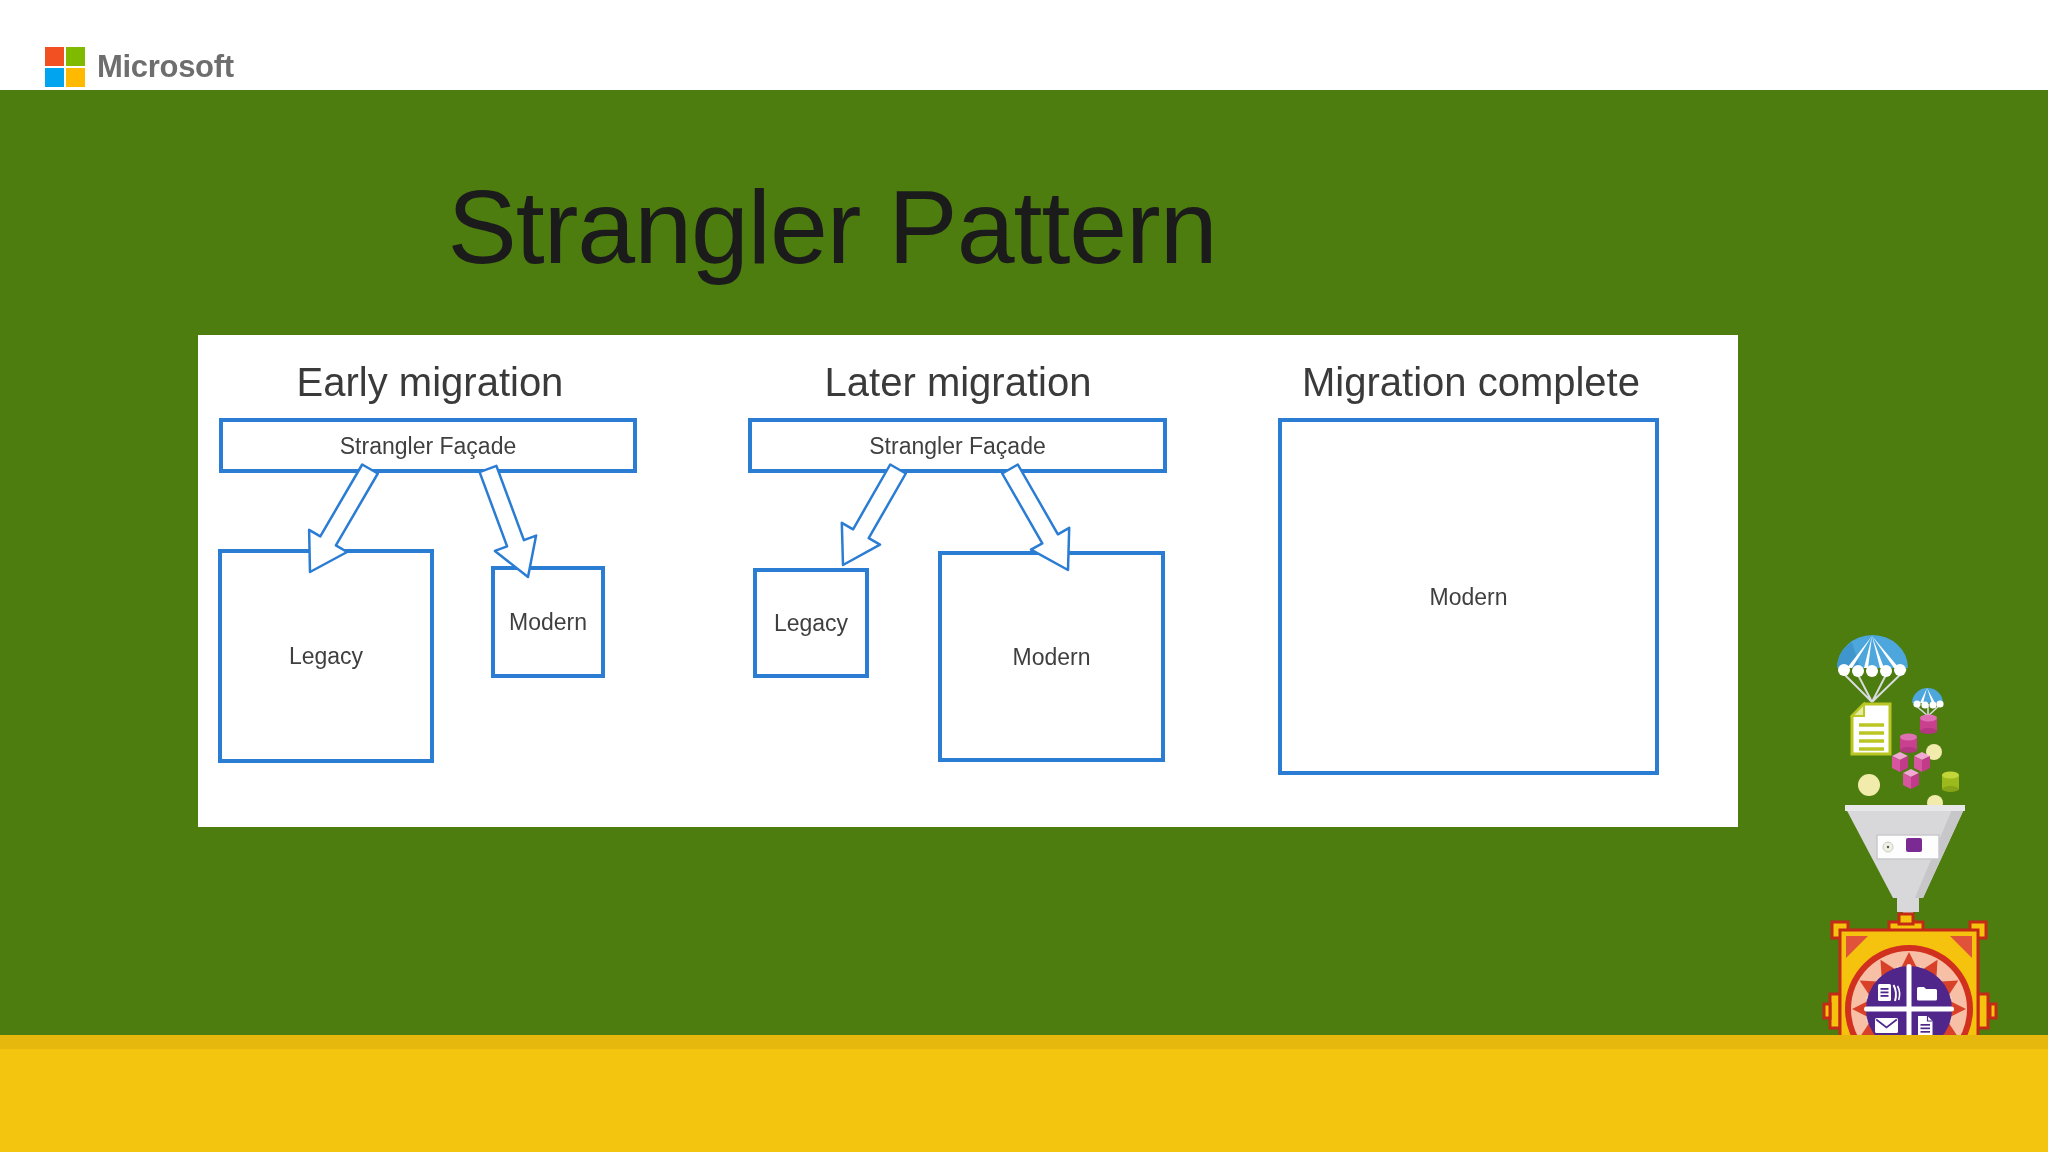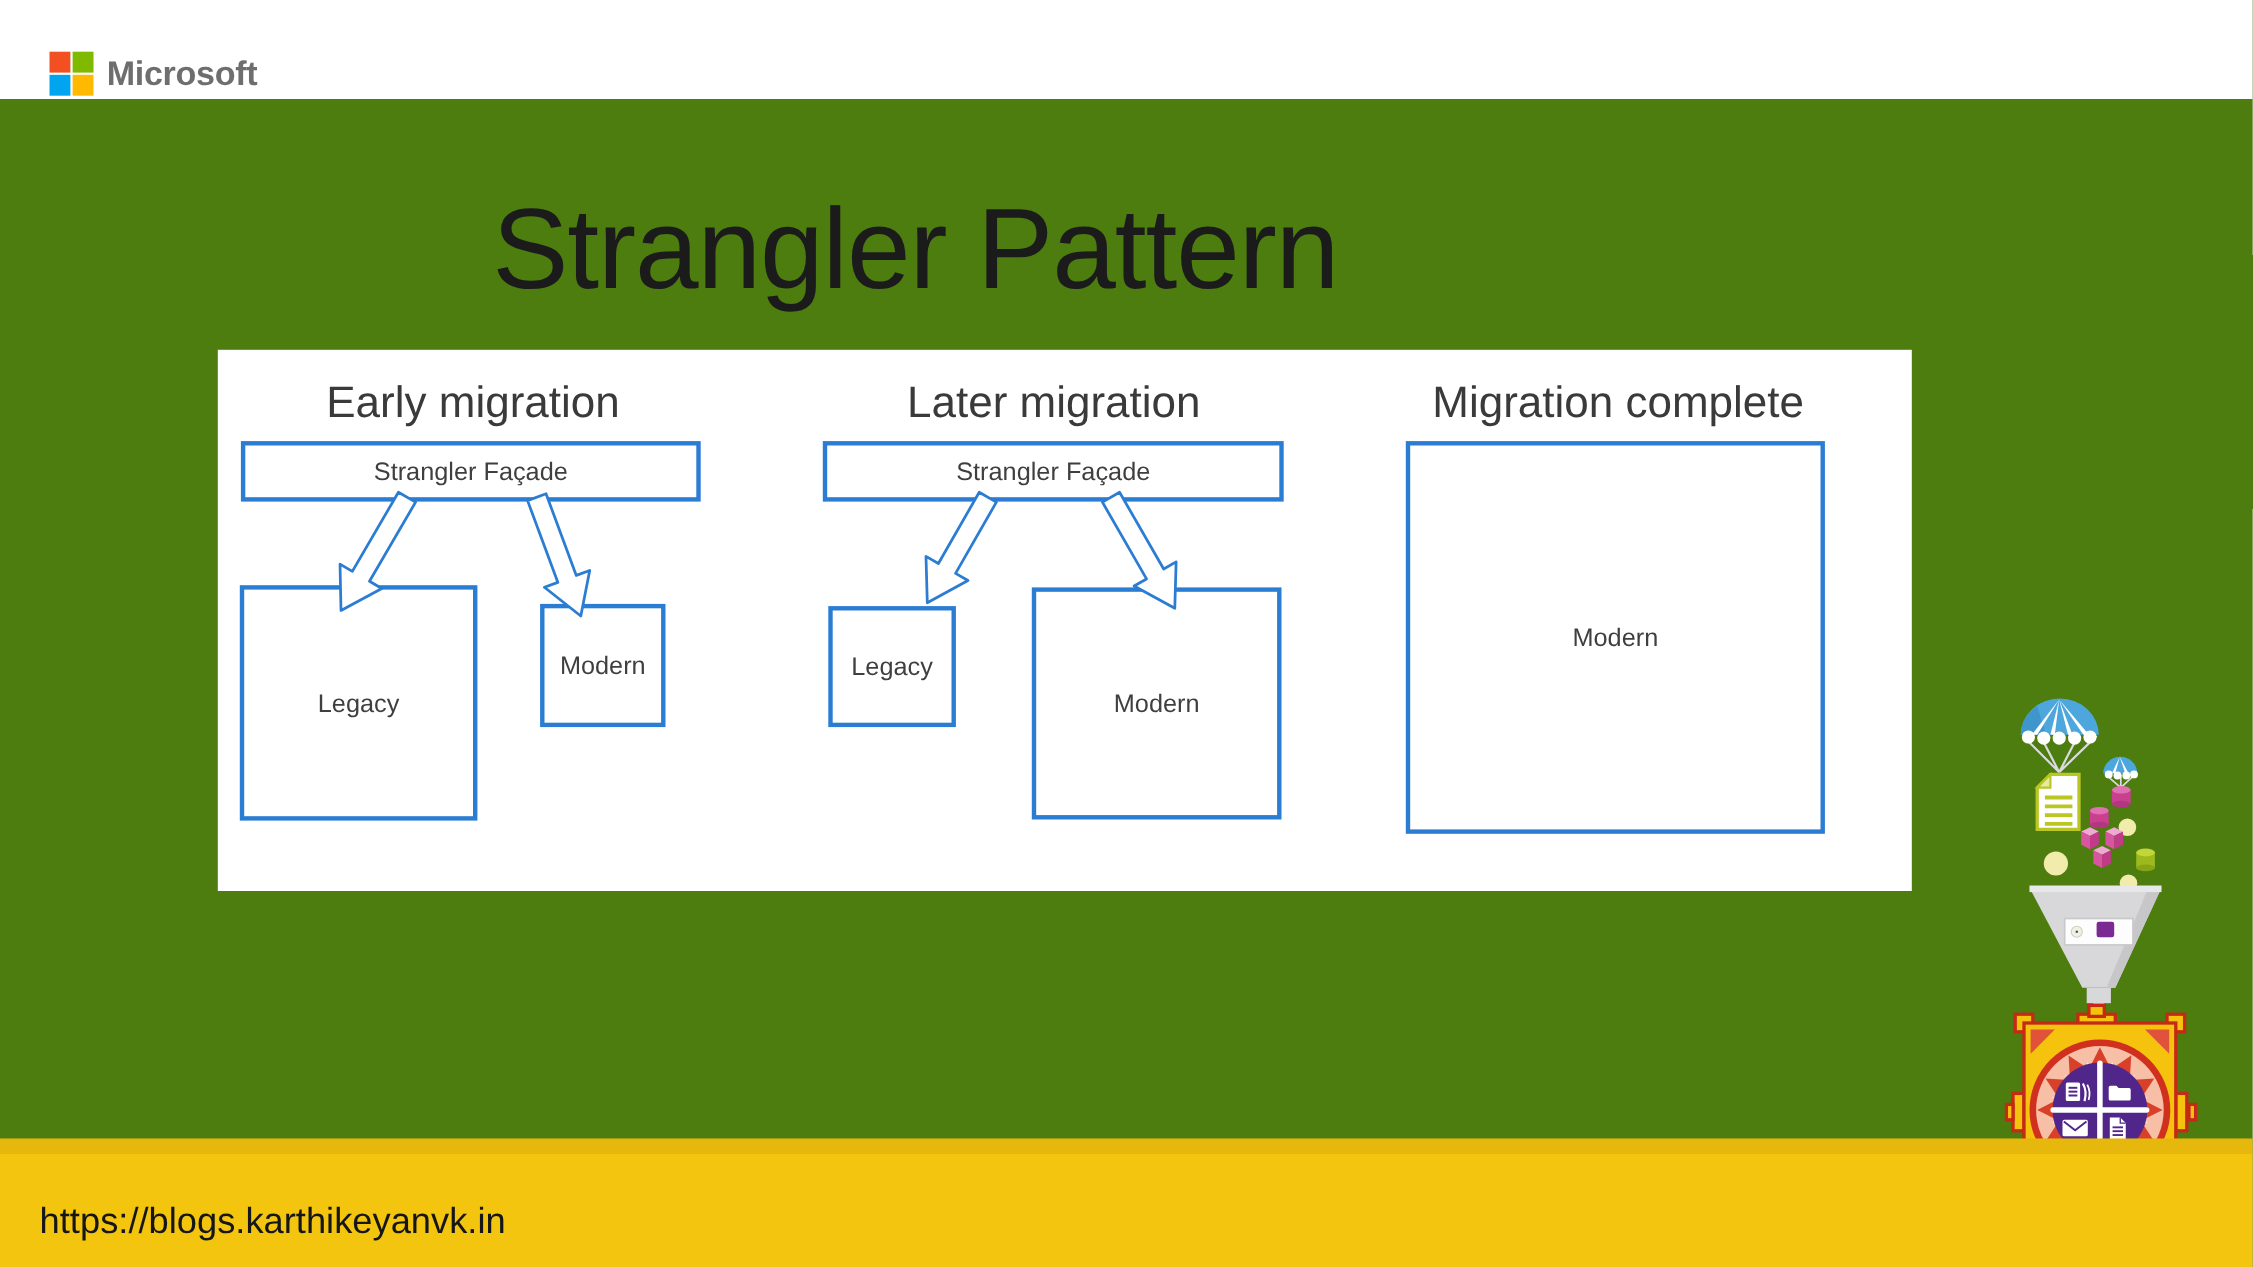--- a/index.html
+++ b/index.html
@@ -13,21 +13,21 @@
   .sq i{display:block;}
   .sq .r{background:#f25022}.sq .g{background:#7fba00}
   .sq .b{background:#00a4ef}.sq .y{background:#ffb900}
   .msname{margin-left:12px;font-size:31px;font-weight:600;color:#6f6e6f;letter-spacing:-0.3px;}
 
   
   .title{position:absolute;left:0;top:175px;width:1664px;text-align:center;
          font-size:104px;line-height:1;color:#1b1b1b;font-weight:400;letter-spacing:-1px;}
 
   
-  .panel{position:absolute;left:198px;top:318px;width:1540px;height:492px;background:#ffffff;}
+  .panel{position:absolute;left:198px;top:335px;width:1540px;height:492px;background:#ffffff;}
   .panel svg{display:block;width:1540px;height:492px;}
   .dg-h{font-size:40px;fill:#3a3a3a;text-anchor:middle;}
   .dg-l{font-size:23px;fill:#3f3f3f;text-anchor:middle;}
   .dg-box{fill:#ffffff;stroke:#2b7cd3;stroke-width:4;}
   .dg-ar{fill:#ffffff;stroke:#2b7cd3;stroke-width:2.5;stroke-linejoin:round;}
 
   
   .footer{position:absolute;left:0;top:1035px;width:2048px;height:117px;background:#f4c50e;}
   .footer::before{content:"";position:absolute;left:0;top:0;width:100%;height:14px;
                   background:rgba(146,96,0,0.14);}
@@ -235,15 +235,14 @@
         <path d="M0,0 h9.5 l5,5 v14.5 h-14.5 z" fill="#ffffff"></path>
         <path d="M9.5,0 v5 h5" stroke="#50268a" stroke-width="1.2" fill="none"></path>
         <rect x="2.5" y="8" width="9.5" height="1.7" fill="#50268a"></rect>
         <rect x="2.5" y="11.5" width="9.5" height="1.7" fill="#50268a"></rect>
         <rect x="2.5" y="15" width="9.5" height="1.7" fill="#50268a"></rect>
       </g>
     </g>
   </svg>
 
   <div class="footer"></div>
-  <div class="url">https://blogs.karthikeyanvk.in</div>
 
 </div>
 
 </body></html>

